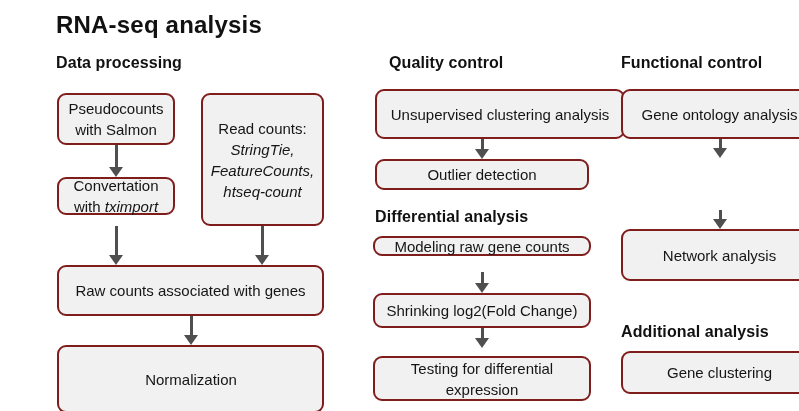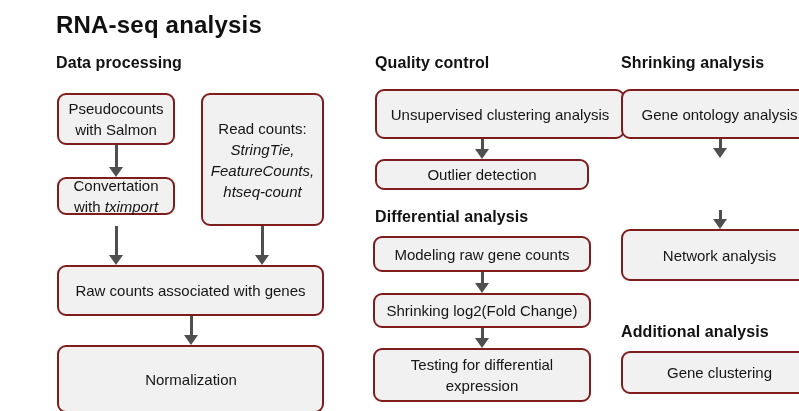--- a/index.html
+++ b/index.html
@@ -44,22 +44,22 @@
   }
 </style>
 </head>
 <body>
 
 <div class="stage">
 
   <div class="title">RNA-seq analysis</div>
 
   <div class="heading" style="left:18px;top:54px;">Data processing</div>
-  <div class="heading" style="left:337px;top:54px;">Quality control</div>
-  <div class="heading" style="left:583px;top:54px;">Shrinking analysis</div>
+  <div class="heading" style="left:351px;top:54px;">Quality control</div>
+  <div class="heading" style="left:583px;top:54px;">Functional control</div>
   <div class="heading" style="left:337px;top:208px;">Differential analysis</div>
   <div class="heading" style="left:583px;top:323px;">Additional analysis</div>
 
   <div class="box" style="left:19px;top:93px;width:118px;height:52px;">
     <div>
       <span>Pseudocounts</span><br>
       <span>with Salmon</span>
     </div>
   </div>
 
@@ -88,29 +88,29 @@
   </div>
 
   <div class="box" style="left:337px;top:89px;width:250px;height:50px;">
     <span>Unsupervised clustering analysis</span>
   </div>
 
   <div class="box" style="left:337px;top:159px;width:214px;height:31px;">
     <span>Outlier detection</span>
   </div>
 
-  <div class="box" style="left:335px;top:236px;width:218px;height:36px;">
+  <div class="box" style="left:335px;top:236px;width:218px;height:20px;">
     <span>Modeling raw gene counts</span>
   </div>
 
   <div class="box" style="left:335px;top:293px;width:218px;height:35px;">
     <span>Shrinking log2(Fold Change)</span>
   </div>
 
-  <div class="box" style="left:335px;top:348px;width:218px;height:54px;">
+  <div class="box" style="left:335px;top:356px;width:218px;height:45px;">
     <span>Testing for differential expression</span>
   </div>
 
   <div class="box" style="left:583px;top:89px;width:197px;height:50px;">
     <span>Gene ontology analysis</span>
   </div>
 
 
   <div class="box" style="left:583px;top:229px;width:197px;height:52px;">
     <span>Network analysis</span>

